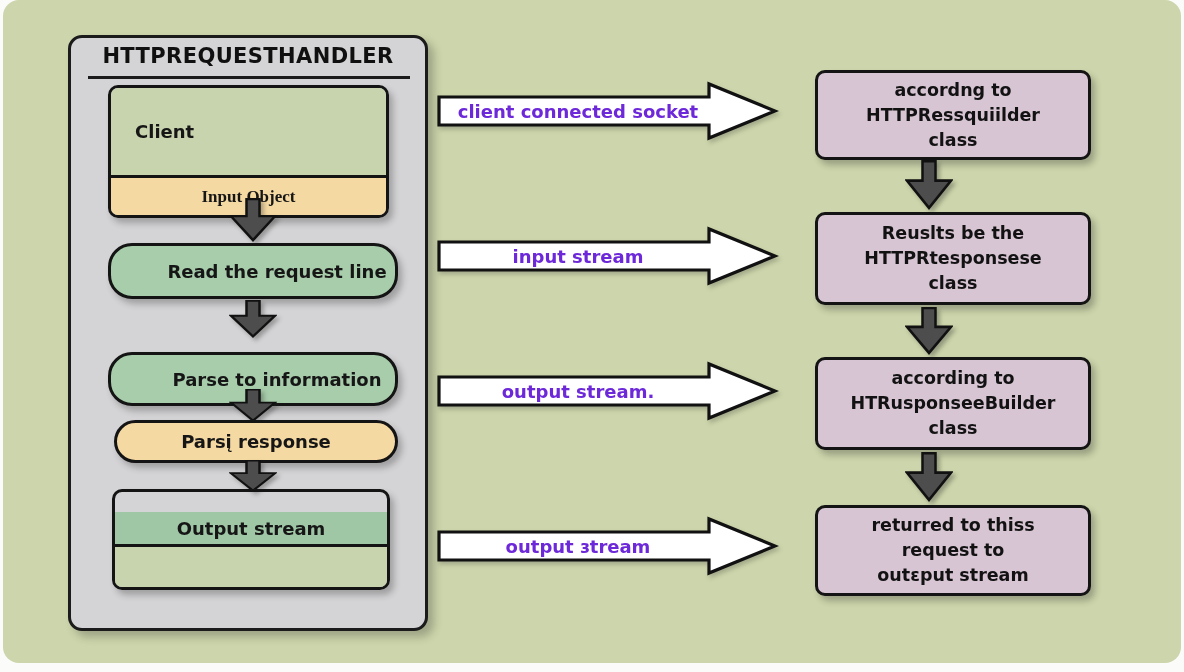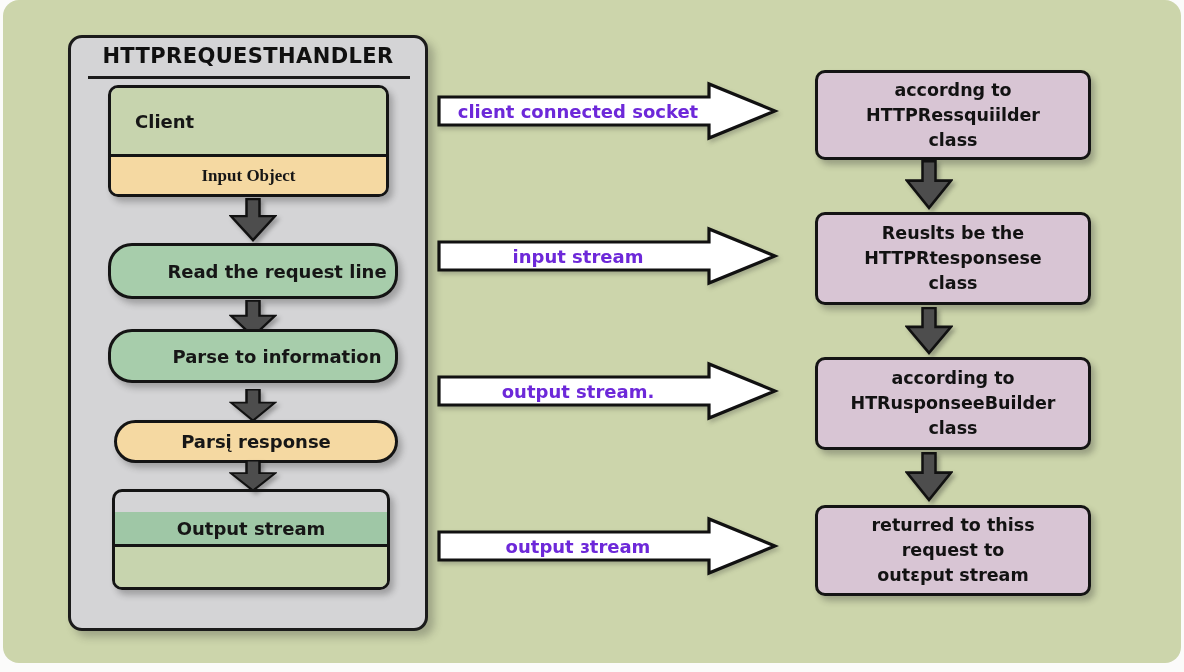--- a/index.html
+++ b/index.html
@@ -52,40 +52,40 @@
 </style>
 </head>
 <body>
 
 <div class="bg-panel"></div>
 
 <div class="handler-panel"></div>
 <div class="handler-title">HTTPREQUESTHANDLER</div>
 <div class="title-rule"></div>
 
-<div class="split-box" style="left:108px;top:85px;width:281px;height:112px;">
+<div class="split-box" style="left:108px;top:85px;width:281px;height:133px;">
   <div class="split-top" style="background:var(--node_green_light);">Client</div>
   <div class="split-bottom" style="height:40px;background:var(--node_tan);">Input Object</div>
 </div>
 
 <div class="varrow" style="left:229px;top:198px;height:44px;">
   <svg viewBox="0 0 48 46" preserveAspectRatio="none">
       <path d="M17.5 1 H30.5 V19 H46 L24 44 L2 19 H17.5 Z" fill="#4d4d4d" stroke="#111" stroke-width="2.5"></path>
     </svg>
 </div>
 
 <div class="node green-box" style="left:108px;top:243px;width:290px;height:56px;">Read the request line</div>
 
 <div class="varrow" style="left:229px;top:300px;height:38px;">
   <svg viewBox="0 0 48 46" preserveAspectRatio="none">
       <path d="M17.5 1 H30.5 V19 H46 L24 44 L2 19 H17.5 Z" fill="#4d4d4d" stroke="#111" stroke-width="2.5"></path>
     </svg>
 </div>
 
-<div class="node green-box" style="left:108px;top:329px;width:290px;height:54px;">Parse to information</div>
+<div class="node green-box" style="left:108px;top:352px;width:290px;height:54px;">Parse to information</div>
 
 <div class="varrow" style="left:229px;top:389px;height:33px;">
   <svg viewBox="0 0 48 46" preserveAspectRatio="none">
       <path d="M17.5 1 H30.5 V19 H46 L24 44 L2 19 H17.5 Z" fill="#4d4d4d" stroke="#111" stroke-width="2.5"></path>
     </svg>
 </div>
 
 <div class="node tan-pill" style="left:114px;top:420px;width:284px;height:43px;">Parsį response</div>
 
 <div class="varrow" style="left:229px;top:460px;height:32px;">

